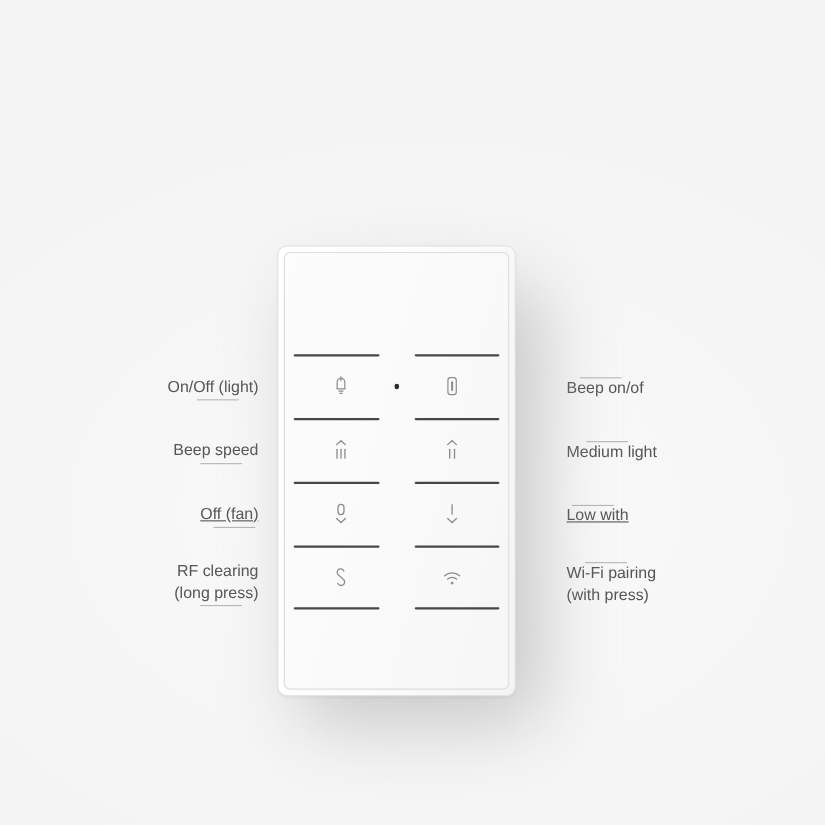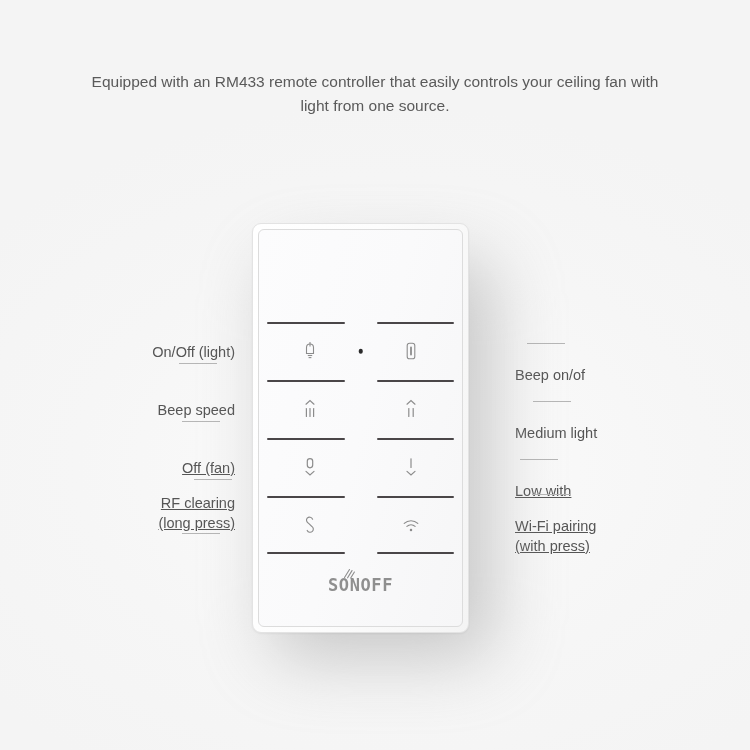--- a/index.html
+++ b/index.html
@@ -198,43 +198,41 @@
   }
   .callout.left {
     right: 515px;
     justify-content: flex-end;
     text-align: right;
   }
   .callout.right {
     left: 515px;
     justify-content: flex-start;
     text-align: left;
-    gap: 22px;
   }
   .lead {
     flex: none;
     width: 38px;
     height: 1px;
     background: #b6b6b6;
   }
   .callout.left .lead { margin-left: 9px; }
   .callout.right .lead { margin-right: 9px; }
 
   .c1 { top: 343px; }
   .c2 { top: 401px; }
   .c3 { top: 459px; text-decoration: underline; }
-  .c4 { top: 494px; text-decoration: underline; }
+  .c4 { top: 511px; }
 </style>
 </head>
 <body>
 
 <div class="page"></div>
 
 <div class="header">
-  <p class="subtitle">Equipped with an RM433 remote controller that easily controls your ceiling fan with light from one source.</p>
 </div>
 
 <div class="callout left c1">
   <span>On/Off (light)</span>
   <span class="lead"></span>
 </div>
 <div class="callout left c2">
   <span>Beep speed</span>
   <span class="lead"></span>
 </div>
@@ -358,26 +356,16 @@
                 <path d="M3.2 7.4 A10 10 0 0 1 16.8 7.4"></path>
                 <path d="M5.9 10.4 A6.2 6.2 0 0 1 14.1 10.4"></path>
                 <circle cx="10" cy="14.1" r="1.25" fill="currentColor" stroke="none"></circle>
               </svg>
             </span>
           </div>
         </div>
 
       </div>
 
-      <div class="brand-area">
-        <span class="brand">
-          <span>SONOFF</span>
-          <svg class="waves" viewBox="0 0 13 11" fill="none" stroke="#8f8f8f" stroke-width="1.15" stroke-linecap="round">
-            <path d="M1.5 9.5 L6.5 1.5"></path>
-            <path d="M4.6 9.8 L9 2.6"></path>
-            <path d="M7.7 10 L11.4 4"></path>
-          </svg>
-        </span>
-      </div>
 
     </div>
   </div>
 </div>
 
 </body></html>

